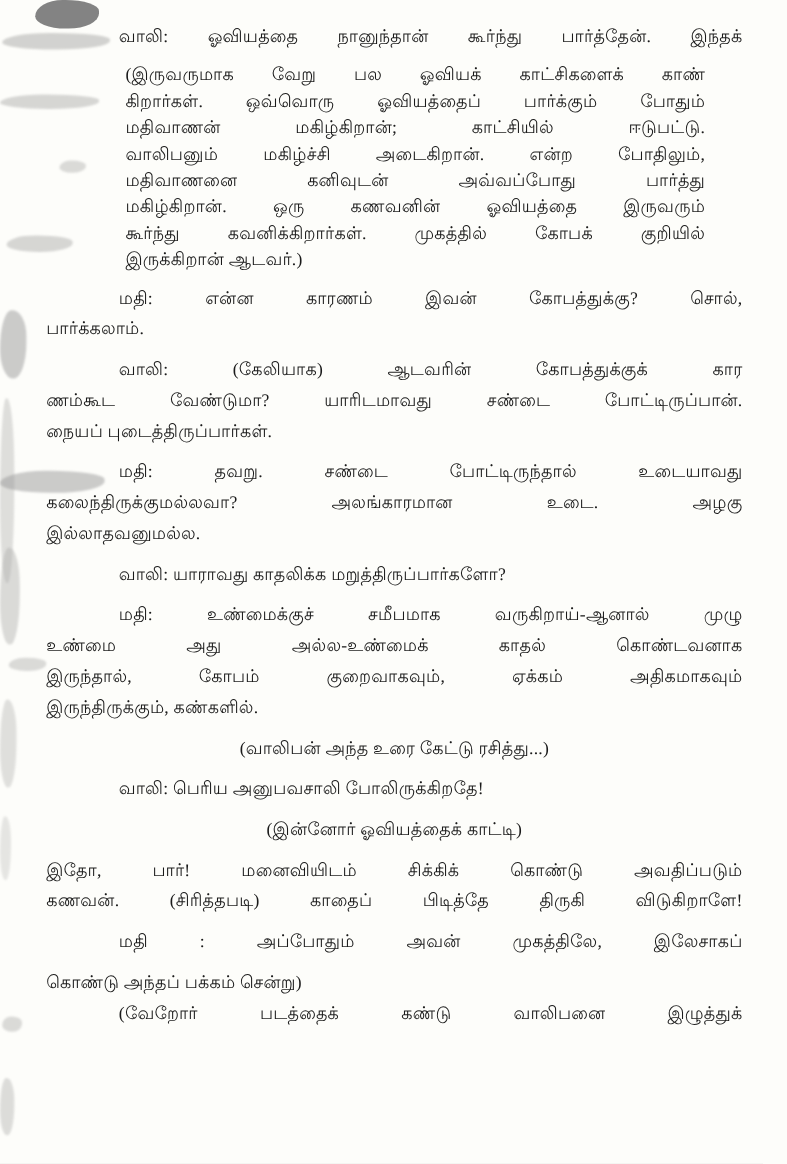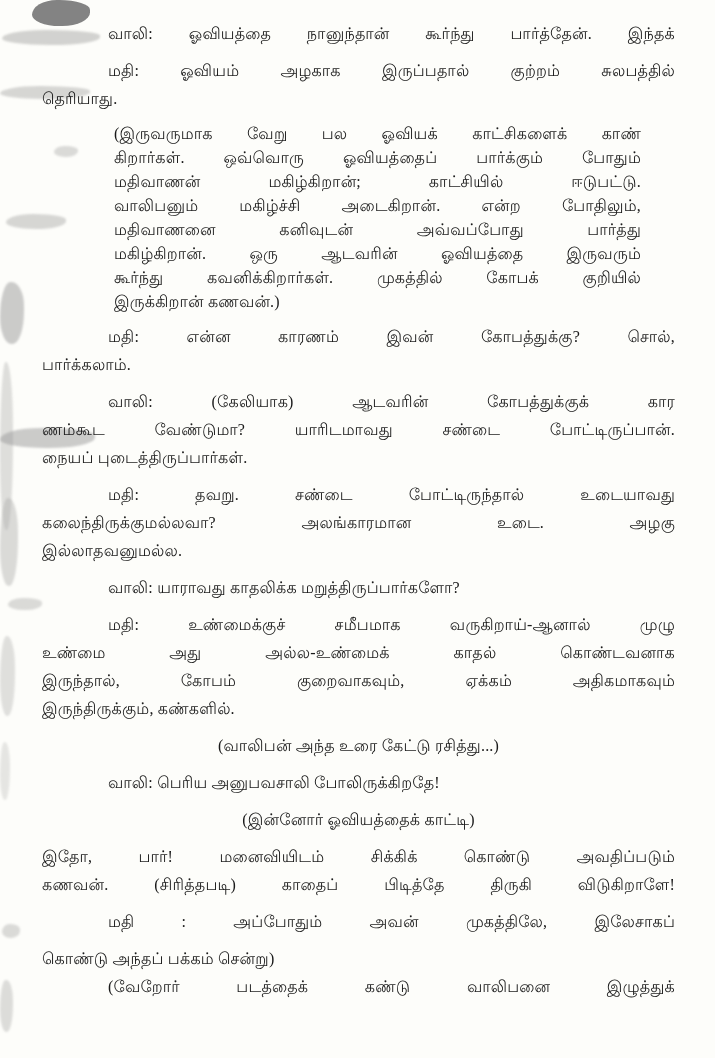--- a/index.html
+++ b/index.html
@@ -74,34 +74,30 @@
   <div class="noise speck" style="left:0;     top:742px; width:10px; height:58px; opacity:.3;"></div>
   <div class="noise speck" style="left:2px;   top:924px; width:18px; height:14px; opacity:.45;"></div>
   <div class="noise speck" style="left:0;     top:980px; width:13px; height:52px; opacity:.42;"></div>
 
   <div class="text-block">
 
     <div class="para">
       <span class="line indent j">வாலி: ஓவியத்தை நானுந்தான் கூர்ந்து பார்த்தேன். இந்தக்</span>
     </div>
 
-    <div class="para">
-      <span class="line indent j">மதி: ஓவியம் அழகாக இருப்பதால் குற்றம் சுலபத்தில்</span>
-      <span class="line">தெரியாது.</span>
-    </div>
 
     <div class="para stage">
       <span class="line j">(இருவருமாக வேறு பல ஓவியக் காட்சிகளைக் காண்</span>
       <span class="line j">கிறார்கள். ஒவ்வொரு ஓவியத்தைப் பார்க்கும் போதும்</span>
       <span class="line j">மதிவாணன் மகிழ்கிறான்; காட்சியில் ஈடுபட்டு.</span>
       <span class="line j">வாலிபனும் மகிழ்ச்சி அடைகிறான். என்ற போதிலும்,</span>
       <span class="line j">மதிவாணனை கனிவுடன் அவ்வப்போது பார்த்து</span>
-      <span class="line j">மகிழ்கிறான். ஒரு ஆடவரின் ஓவியத்தை இருவரும்</span>
+      <span class="line j">மகிழ்கிறான். ஒரு கணவனின் ஓவியத்தை இருவரும்</span>
       <span class="line j">கூர்ந்து கவனிக்கிறார்கள். முகத்தில் கோபக் குறியில்</span>
-      <span class="line">இருக்கிறான் கணவன்.)</span>
+      <span class="line">இருக்கிறான் ஆடவர்.)</span>
     </div>
 
     <div class="para">
       <span class="line indent j">மதி: என்ன காரணம் இவன் கோபத்துக்கு? சொல்,</span>
       <span class="line">பார்க்கலாம்.</span>
     </div>
 
     <div class="para">
       <span class="line indent j">வாலி: (கேலியாக) ஆடவரின் கோபத்துக்குக் கார</span>
       <span class="line j">ணம்கூட வேண்டுமா? யாரிடமாவது சண்டை போட்டிருப்பான்.</span>

